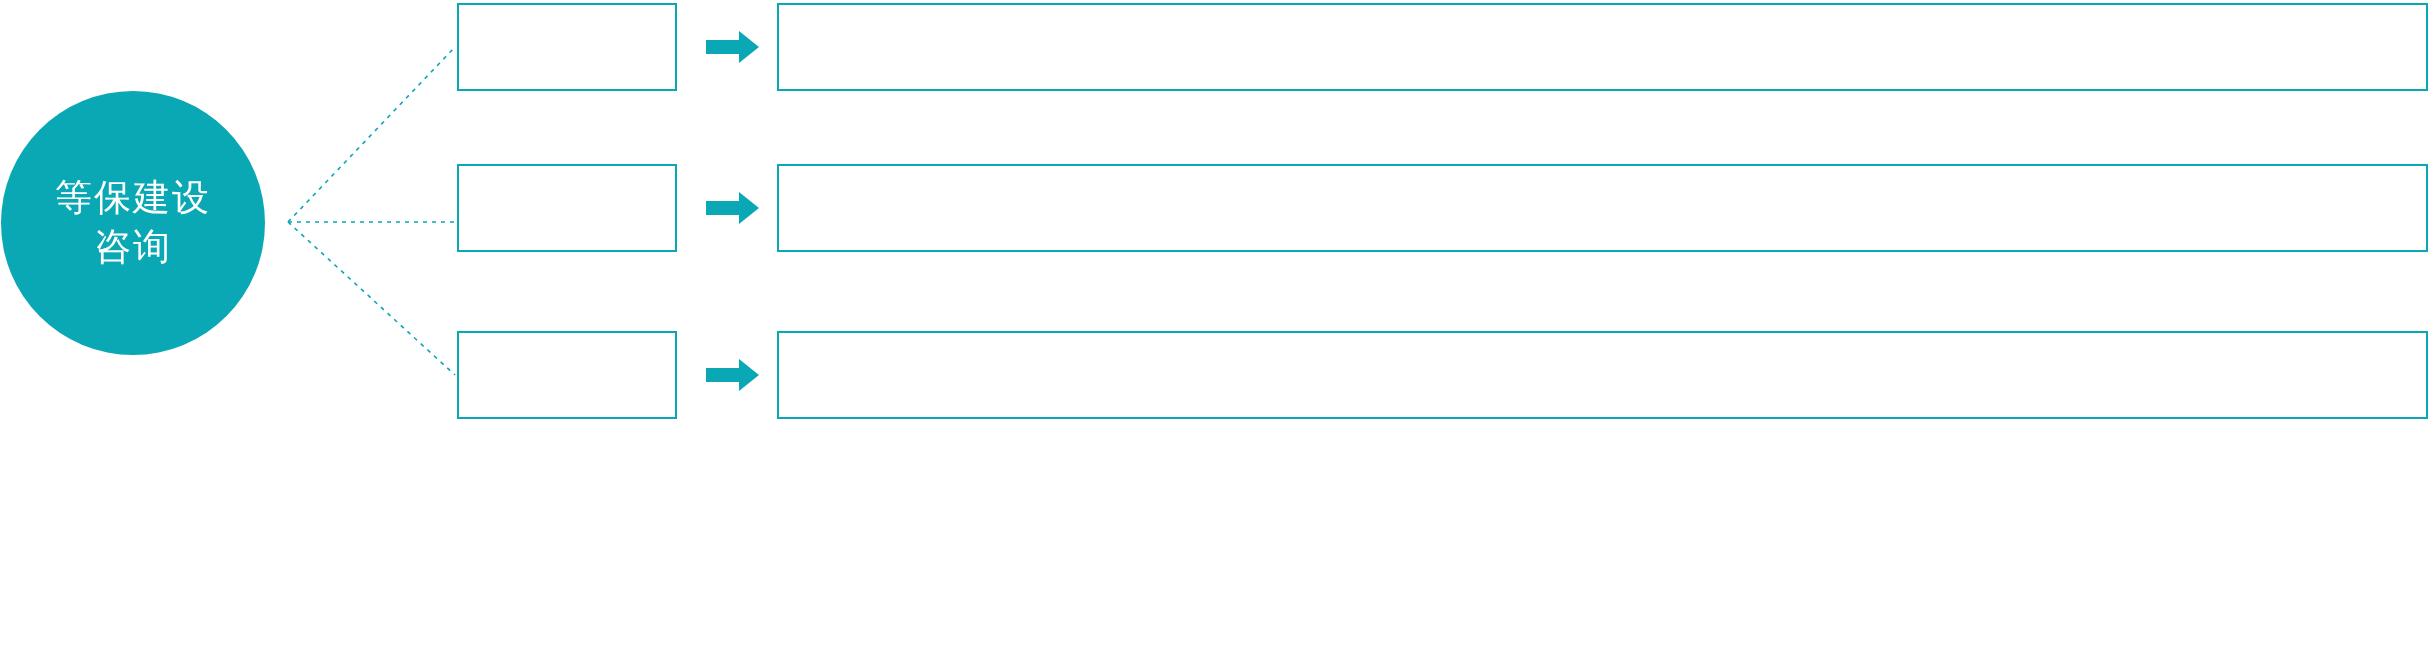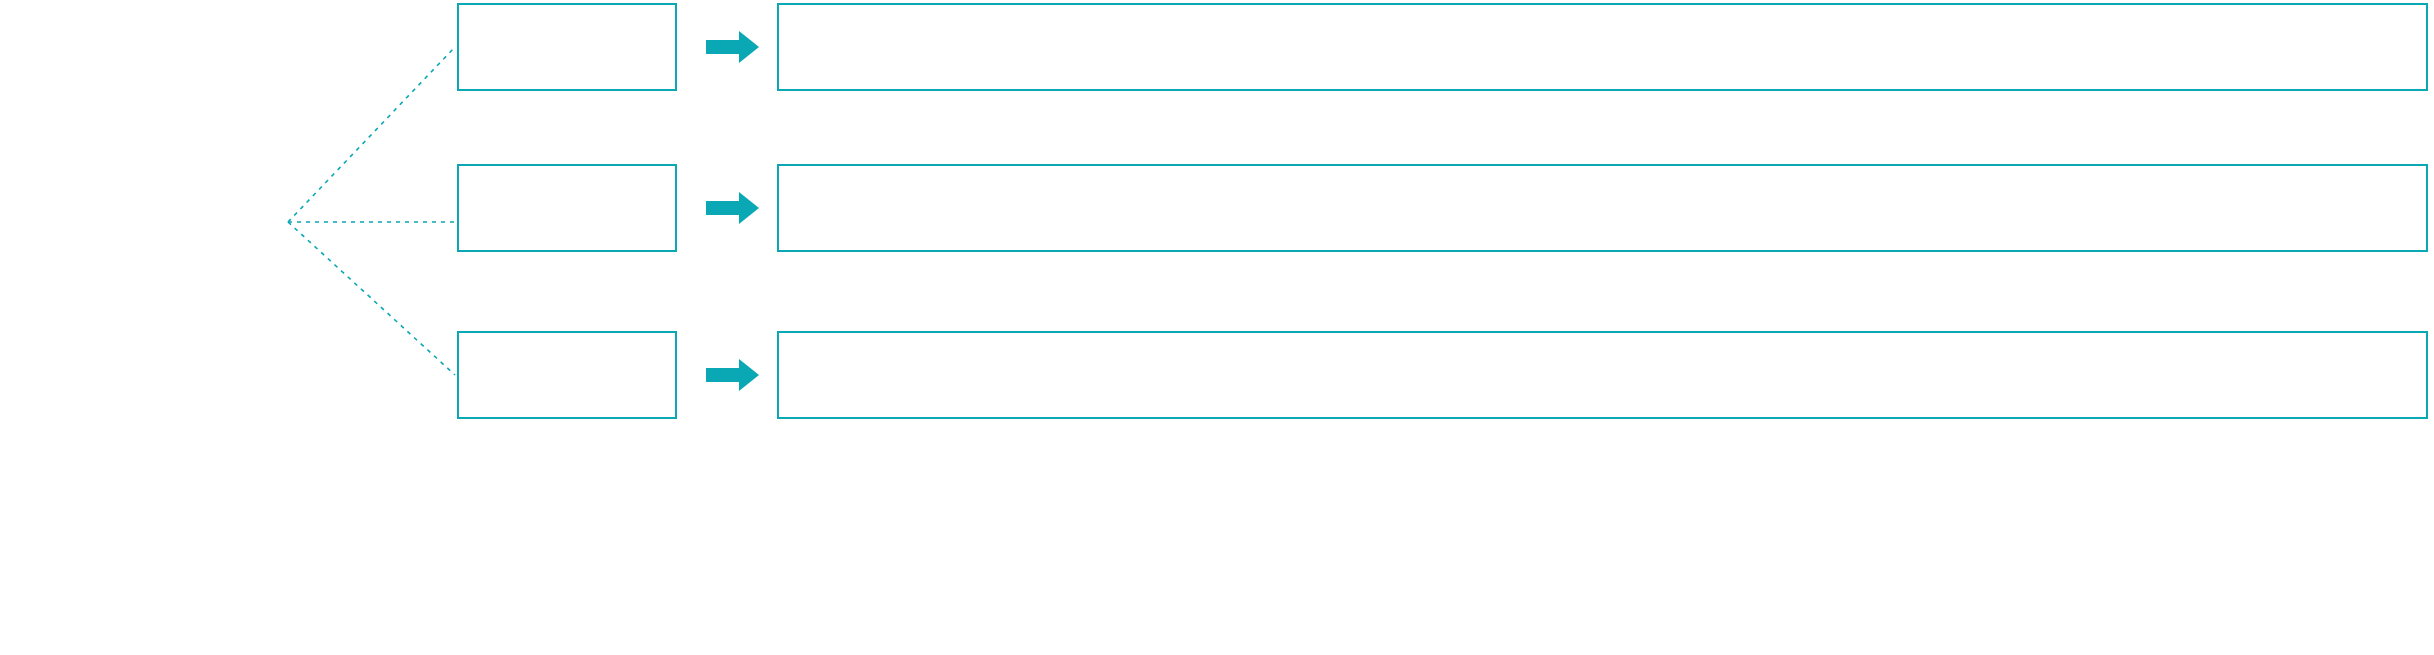--- a/index.html
+++ b/index.html
@@ -120,20 +120,24 @@
 
   <svg class="connectors" viewBox="0 0 2434 655" aria-hidden="true">
 
     <line x1="288" y1="222" x2="455" y2="47" stroke="#0aa8b4" stroke-width="1.6" stroke-dasharray="4 5" stroke-linecap="butt"></line>
 
     <line x1="288" y1="222" x2="455" y2="222" stroke="#0aa8b4" stroke-width="1.6" stroke-dasharray="4 5" stroke-linecap="butt"></line>
 
     <line x1="288" y1="222" x2="455" y2="375" stroke="#0aa8b4" stroke-width="1.6" stroke-dasharray="4 5" stroke-linecap="butt"></line>
   </svg>
 
+  <div class="hub">
+    <span class="hub-line">等保建设</span>
+    <span class="hub-line">咨询</span>
+  </div>
 
   <div class="row row-1">
     <div class="stage-box">
       
     </div>
 
     <svg class="flow-arrow" viewBox="0 0 54 34" aria-hidden="true">
       <polygon points="0,10 33,10 33,1 53,17 33,33 33,24 0,24" fill="#0aa8b4"></polygon>
     </svg>
 

